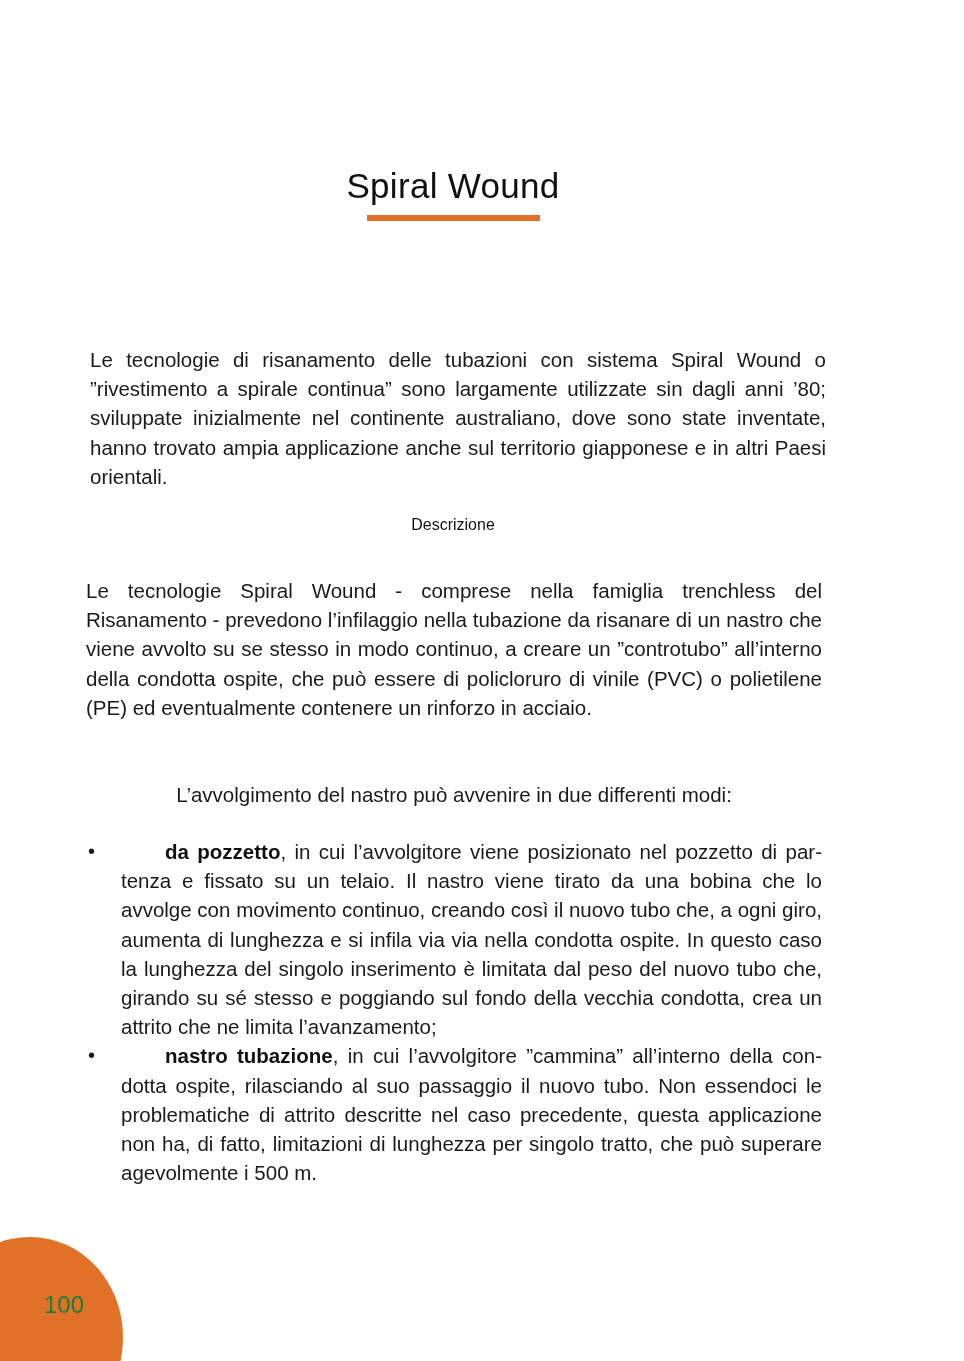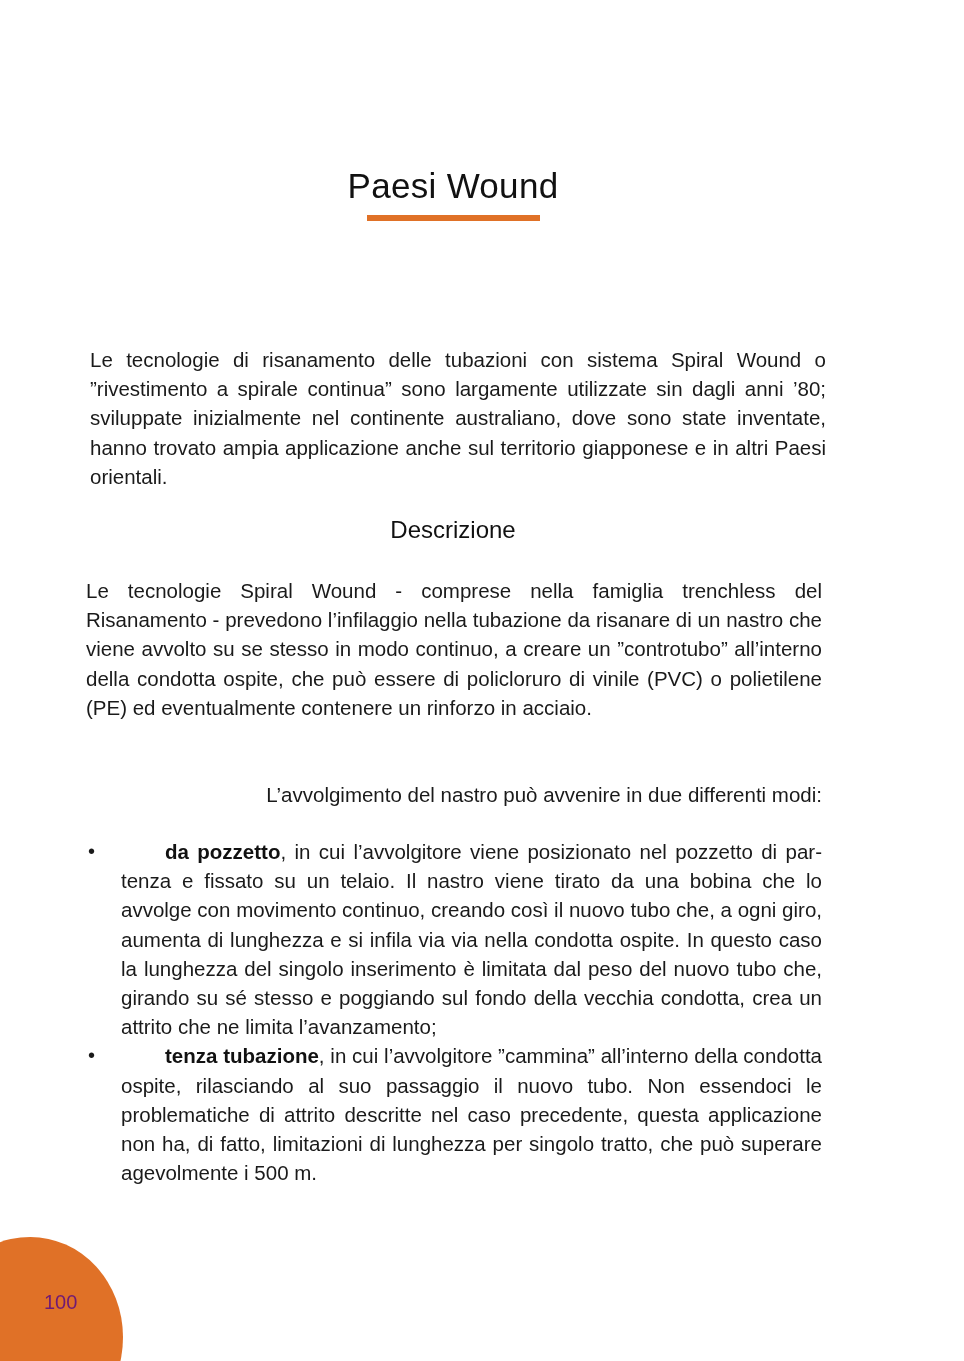--- a/index.html
+++ b/index.html
@@ -45,27 +45,27 @@
       text-align: justify;
       hyphens: manual;
     }
     .intro { top: 341px; }
     .section-heading {
       position: absolute;
       top: 516px;
       left: 0;
       width: 906px;
       text-align: center;
-      font-size: 24px;
+      font-size: 16px;
       font-weight: normal;
       color: #111;
       margin: 0;
     }
     .desc { top: 576px; }
-    .lead { top: 780px; text-align: right; }
+    .lead { top: 780px; text-align: center; }
     .bullets {
       position: absolute;
       top: 837px;
       left: 86px;
       width: 736px;
       margin: 0;
       padding: 0;
       list-style: none;
       font-size: 20.5px;
       line-height: 29.2px;
@@ -89,44 +89,44 @@
       top: 1237px;
       width: 193px;
       height: 200px;
       background: #e07127;
       border-radius: 52% 48% 45% 55% / 55% 50% 50% 45%;
     }
     .page-number {
       position: absolute;
       left: 44px;
       top: 1291px;
-      font-size: 20px;
-      color: #701a75;
+      font-size: 24px;
+      color: #15803d;
       font-weight: normal;
     }
   </style>
 </head>
 <body>
 
-<h1 class="page-title">Paesi Wound</h1>
+<h1 class="page-title">Spiral Wound</h1>
 <div class="title-rule"></div>
 
 <p class="content intro" style="margin:4px;">Le tecnologie di risanamento delle tubazioni con sistema Spiral Wound o ”rivestimento a spirale continua” sono largamente utilizzate sin dagli anni ’80; sviluppate inizialmente nel continente australiano, dove sono state in­ventate, hanno trovato ampia applicazione anche sul territorio giapponese e in altri Paesi orientali.</p>
 
 <h2 class="section-heading">Descrizione</h2>
 
 <p class="content desc" style="margin:0;">Le tecnologie Spiral Wound - comprese nella famiglia trenchless del Risanamento - prevedono l’infilaggio nella tubazione da risanare di un nastro che viene avvolto su se stesso in modo continuo, a creare un ”controtubo” all’interno della condotta ospite, che può essere di po­licloruro di vinile (PVC) o polietilene (PE) ed eventualmente contenere un rinforzo in acciaio.</p>
 
 <p class="content lead" style="margin:0;">L’avvolgimento del nastro può avvenire in due differenti modi:</p>
 
 <ul class="bullets">
   <li class="bullet-item">
     <span class="bullet-dot">•</span>
     <span class="bullet-term">da pozzetto</span><span>, in cui l’avvolgitore viene posizionato nel pozzetto di par­tenza e fissato su un telaio. Il nastro viene tirato da una bobina che lo avvolge con movimento continuo, creando così il nuovo tubo che, a ogni giro, aumenta di lunghezza e si infila via via nella condotta ospite. In questo caso la lunghezza del singolo inserimento è limitata dal peso del nuovo tubo che, girando su sé stesso e poggiando sul fondo della vecchia condotta, crea un attrito che ne limita l’avanzamento;</span>
   </li>
   <li class="bullet-item">
     <span class="bullet-dot">•</span>
-    <span class="bullet-term">tenza tubazione</span><span>, in cui l’avvolgitore ”cammina” all’interno della con­dotta ospite, rilasciando al suo passaggio il nuovo tubo. Non essendoci le problematiche di attrito descritte nel caso precedente, questa appli­cazione non ha, di fatto, limitazioni di lunghezza per singolo tratto, che può superare agevolmente i 500 m.</span>
+    <span class="bullet-term">nastro tubazione</span><span>, in cui l’avvolgitore ”cammina” all’interno della con­dotta ospite, rilasciando al suo passaggio il nuovo tubo. Non essendoci le problematiche di attrito descritte nel caso precedente, questa appli­cazione non ha, di fatto, limitazioni di lunghezza per singolo tratto, che può superare agevolmente i 500 m.</span>
   </li>
 </ul>
 
 <div class="page-blob"></div>
 <div class="page-number">100</div>
 
 </body></html>

